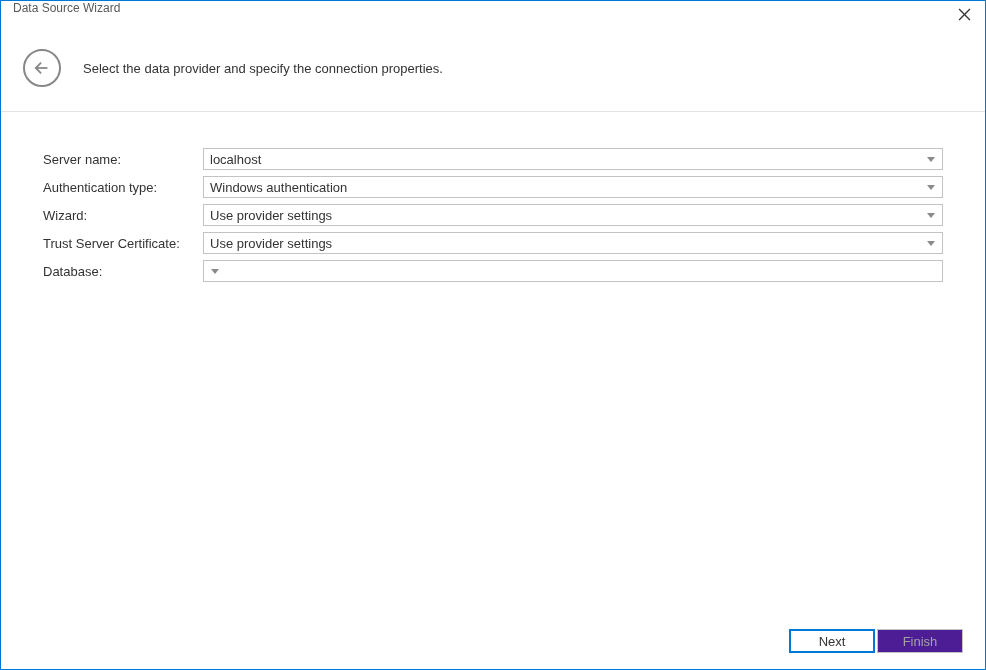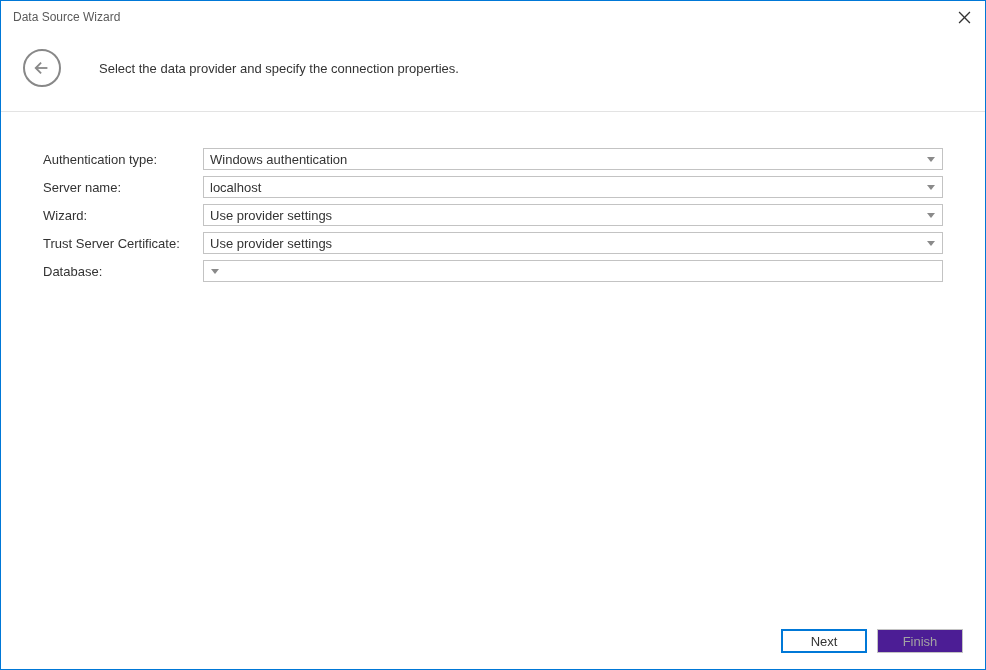--- a/index.html
+++ b/index.html
@@ -13,41 +13,40 @@
       width: 986px;
       height: 670px;
       border: 1px solid #0078d7;
       display: flex;
       flex-direction: column;
       position: relative;
     }
     .titlebar {
       height: 32px;
       display: flex;
-      align-items: center;
       padding: 0 4px 0 12px;
       color: #5a5a5a;
     }
     .titlebar-title { flex: 1; font-size: 12px; }
     .close-btn {
       width: 34px;
       height: 26px;
       display: flex;
       align-items: center;
       justify-content: center;
       cursor: pointer;
       color: #333;
     }
     .close-btn svg { width: 13px; height: 13px; stroke: #333; stroke-width: 1.2; }
     .header {
       display: flex;
       align-items: center;
       padding: 16px 22px 24px 22px;
       border-bottom: 1px solid #e3e3e3;
-      gap: 38px;
+      gap: 22px;
     }
     .back-circle {
       width: 38px;
       height: 38px;
       border-radius: 50%;
       border: 2.2px solid #888;
       display: flex;
       align-items: center;
       justify-content: center;
       cursor: pointer;
@@ -93,21 +92,21 @@
       display: flex;
       justify-content: center;
       align-items: center;
       color: #8a8a8a;
     }
     .dropdown-arrow svg { width: 8px; height: 5px; }
     .footer {
       padding: 12px 22px 16px 22px;
       display: flex;
       justify-content: flex-end;
-      gap: 10px;
+      gap: 2px;
     }
     .btn {
       width: 86px;
       height: 24px;
       border: 1px solid #c3c3c3;
       background: #fff;
       font-size: 13px;
       display: flex;
       align-items: center;
       justify-content: center;
@@ -143,35 +142,35 @@
           <line x1="16" y1="10" x2="4" y2="10"></line>
           <polyline points="9,4 3,10 9,16"></polyline>
         </svg>
     </div>
     <div class="instruction">Select the data provider and specify the connection properties.</div>
   </div>
 
   <div class="content">
 
     <div class="form-row">
+      <div class="label">Server name:</div>
+      <div class="field">
+        <span class="field-value">localhost</span>
+        <span class="dropdown-arrow">
+            <svg viewBox="0 0 8 5">
+              <polygon points="0,0 8,0 4,5" fill="#8a8a8a"></polygon>
+            </svg>
+          </span>
+      </div>
+    </div>
+
+    <div class="form-row">
       <div class="label">Authentication type:</div>
       <div class="field">
         <span class="field-value">Windows authentication</span>
-        <span class="dropdown-arrow">
-            <svg viewBox="0 0 8 5">
-              <polygon points="0,0 8,0 4,5" fill="#8a8a8a"></polygon>
-            </svg>
-          </span>
-      </div>
-    </div>
-
-    <div class="form-row">
-      <div class="label">Server name:</div>
-      <div class="field">
-        <span class="field-value">localhost</span>
         <span class="dropdown-arrow">
             <svg viewBox="0 0 8 5">
               <polygon points="0,0 8,0 4,5" fill="#8a8a8a"></polygon>
             </svg>
           </span>
       </div>
     </div>
 
     <div class="form-row">
       <div class="label">Wizard:</div>

